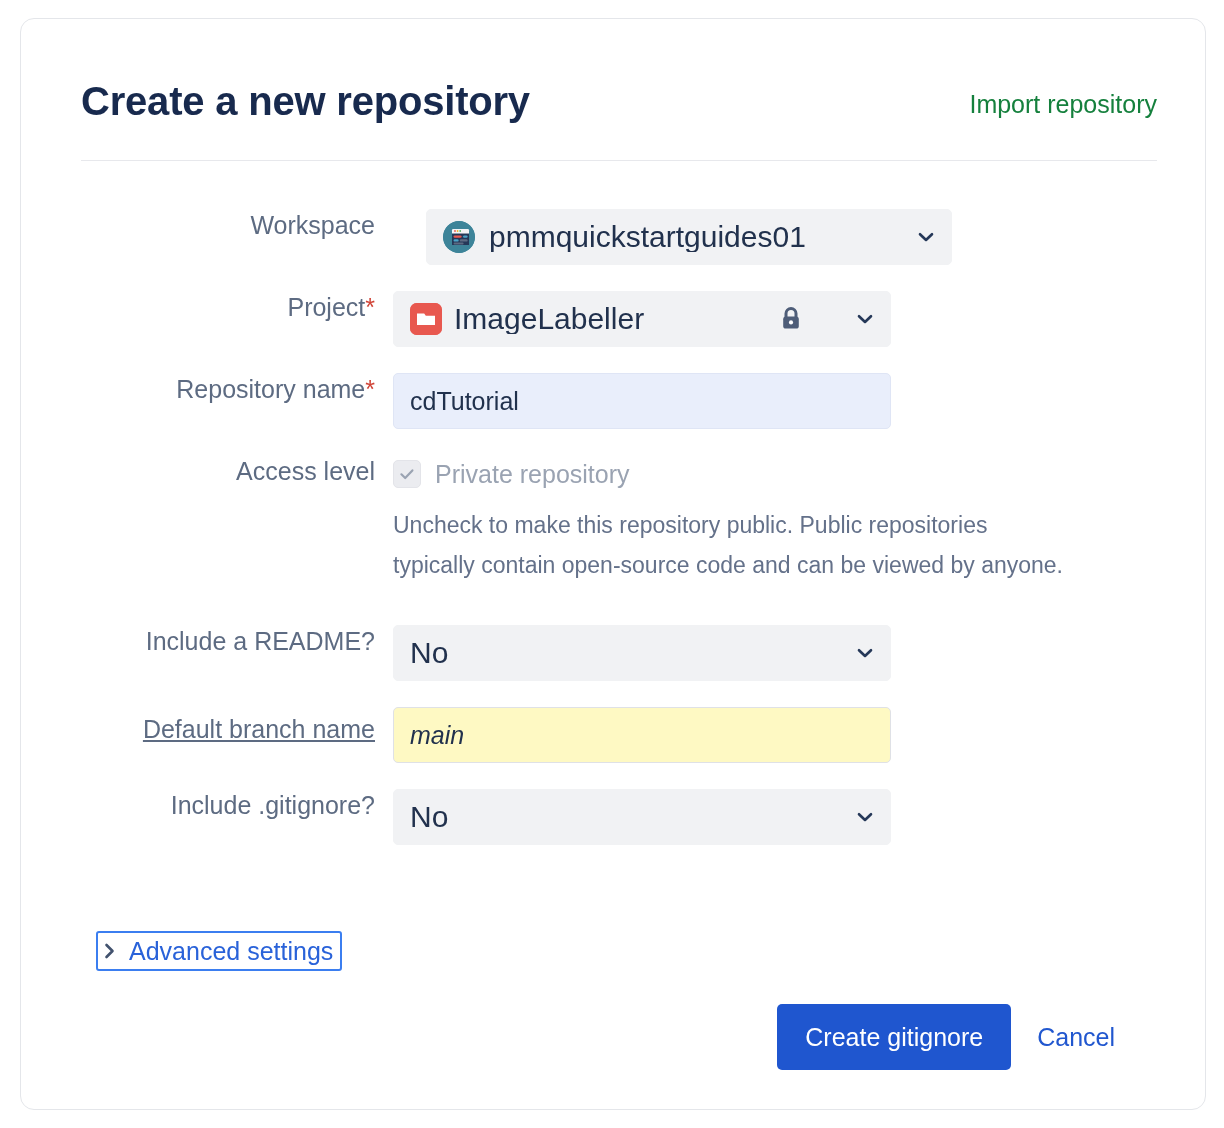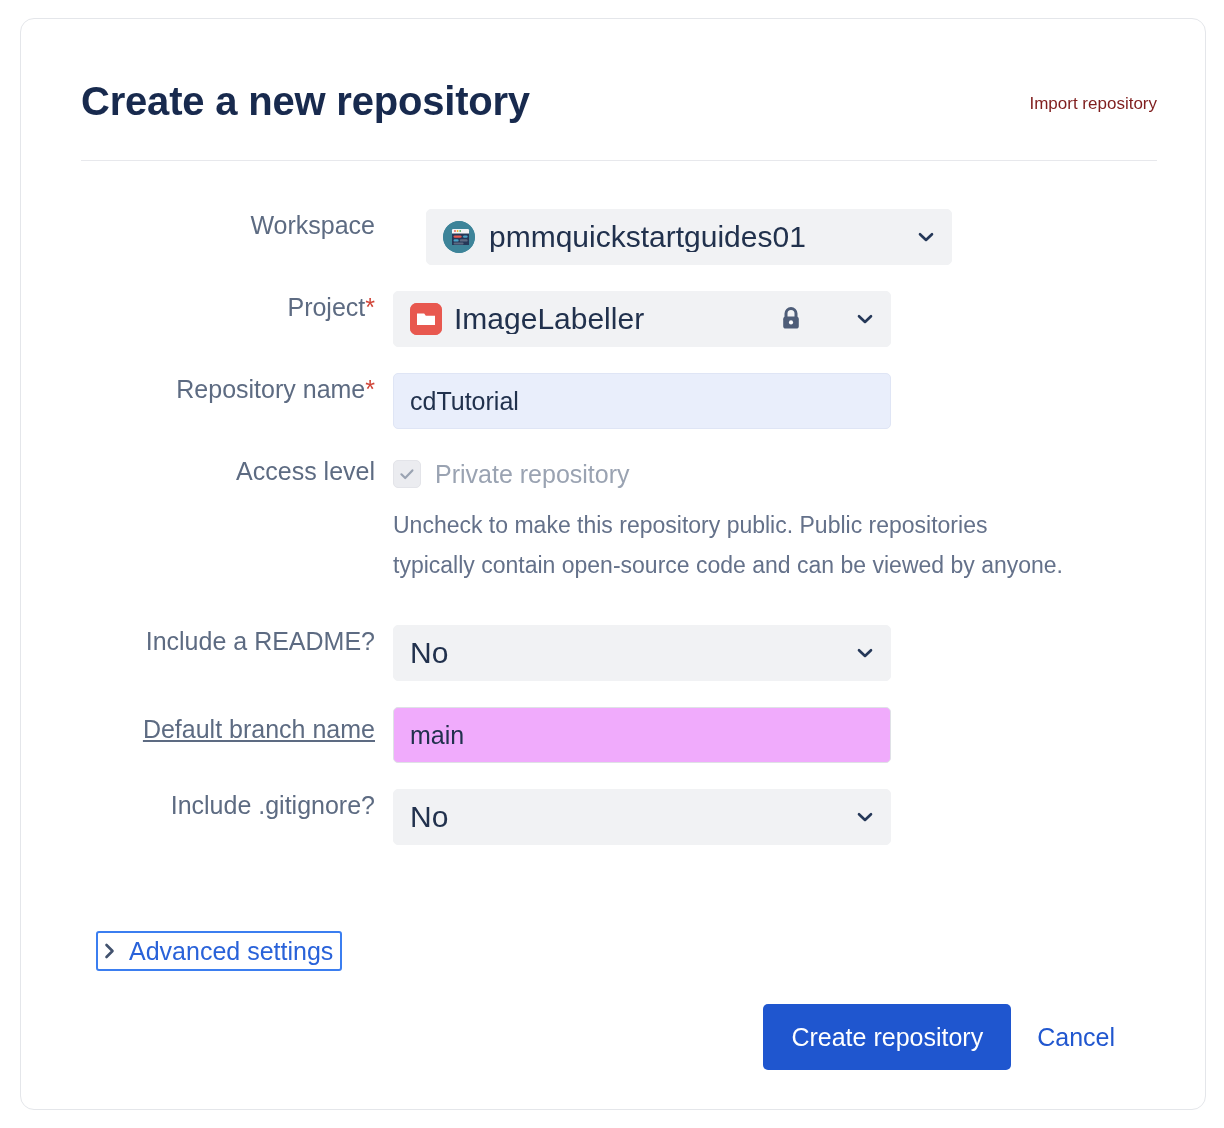--- a/index.html
+++ b/index.html
@@ -49,22 +49,22 @@
     font-size: 40px;
     font-weight: 700;
     letter-spacing: -0.2px;
     color: #182a4e;
     line-height: 48px;
   }
   .import-link {
     position: absolute;
     right: 0;
     top: 12px;
-    font-size: 17px;
-    color: #7f1d1d;
+    font-size: 25px;
+    color: #15803d;
     text-decoration: none;
     line-height: 30px;
     cursor: pointer;
   }
   .header-rule {
     position: absolute;
     left: 60px;
     top: 141px;
     width: 1076px;
     height: 1px;
@@ -172,22 +172,23 @@
     padding: 0 16px;
     font-size: 25px;
     color: #21314d;
     line-height: 30px;
   }
   .text-input.focused {
     background: #e9eefb;
     border: 1px solid #dfe5f5;
   }
   .text-input.plain {
-    background: #f0abfc;
+    background: #fef9c3;
     border: 1px solid #dfe1e6;
+    font-style: italic;
   }
 
   
   .checkrow {
     display: flex;
     align-items: center;
     height: 34px;
     margin-top: 2px;
   }
   .checkbox {
@@ -410,18 +411,18 @@
     <div class="adv-wrap">
       <span class="adv-chev">
         <svg width="14" height="20" viewBox="0 0 14 20">
           <path d="M3.5 4 L9.5 10 L3.5 16" fill="none" stroke="#42526e" stroke-width="2.6" stroke-linecap="round" stroke-linejoin="round"></path>
         </svg>
       </span>
       <span class="adv-text">Advanced settings</span>
     </div>
 
     <div class="actions">
-      <button class="btn-primary">Create repository</button>
+      <button class="btn-primary">Create gitignore</button>
       <a class="btn-link">Cancel</a>
     </div>
 
   </div>
 </div>
 
 </body></html>

